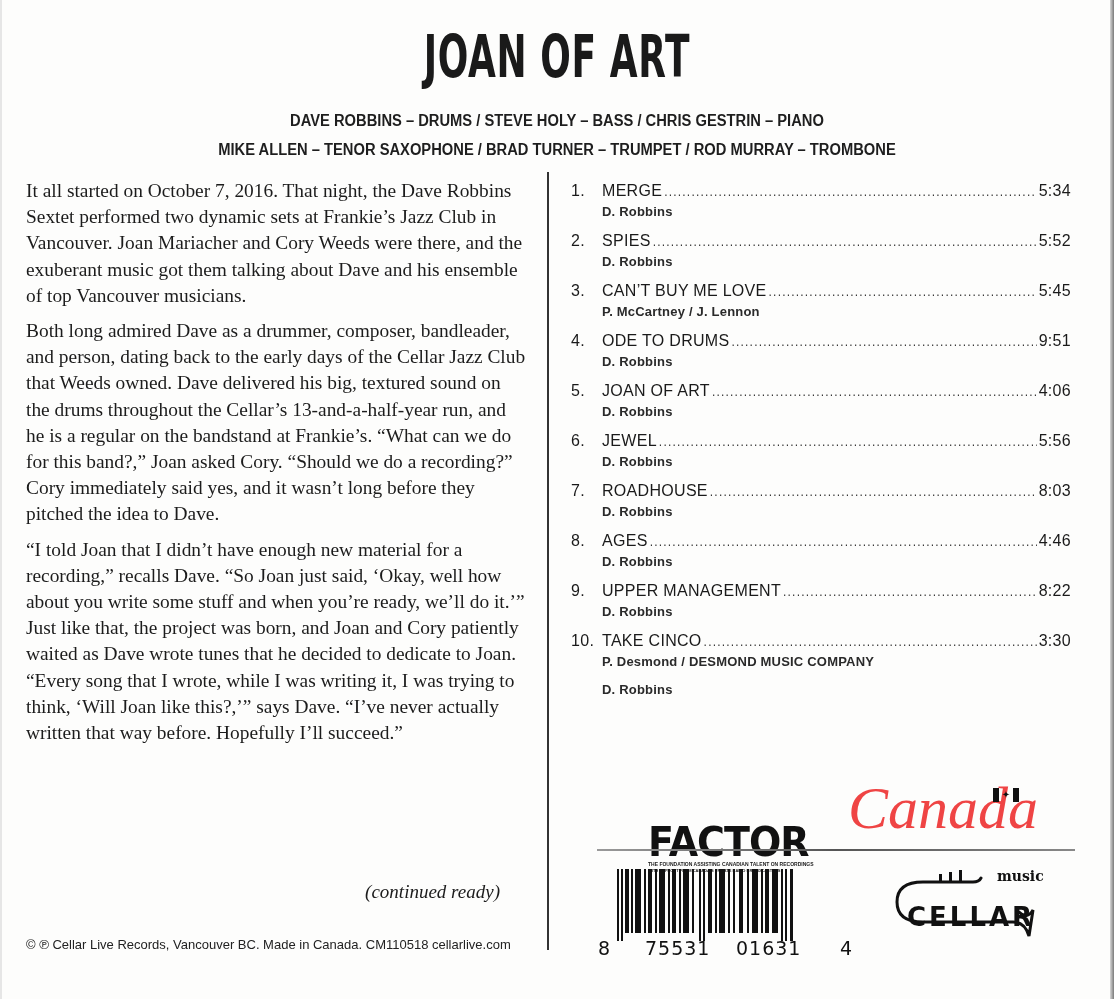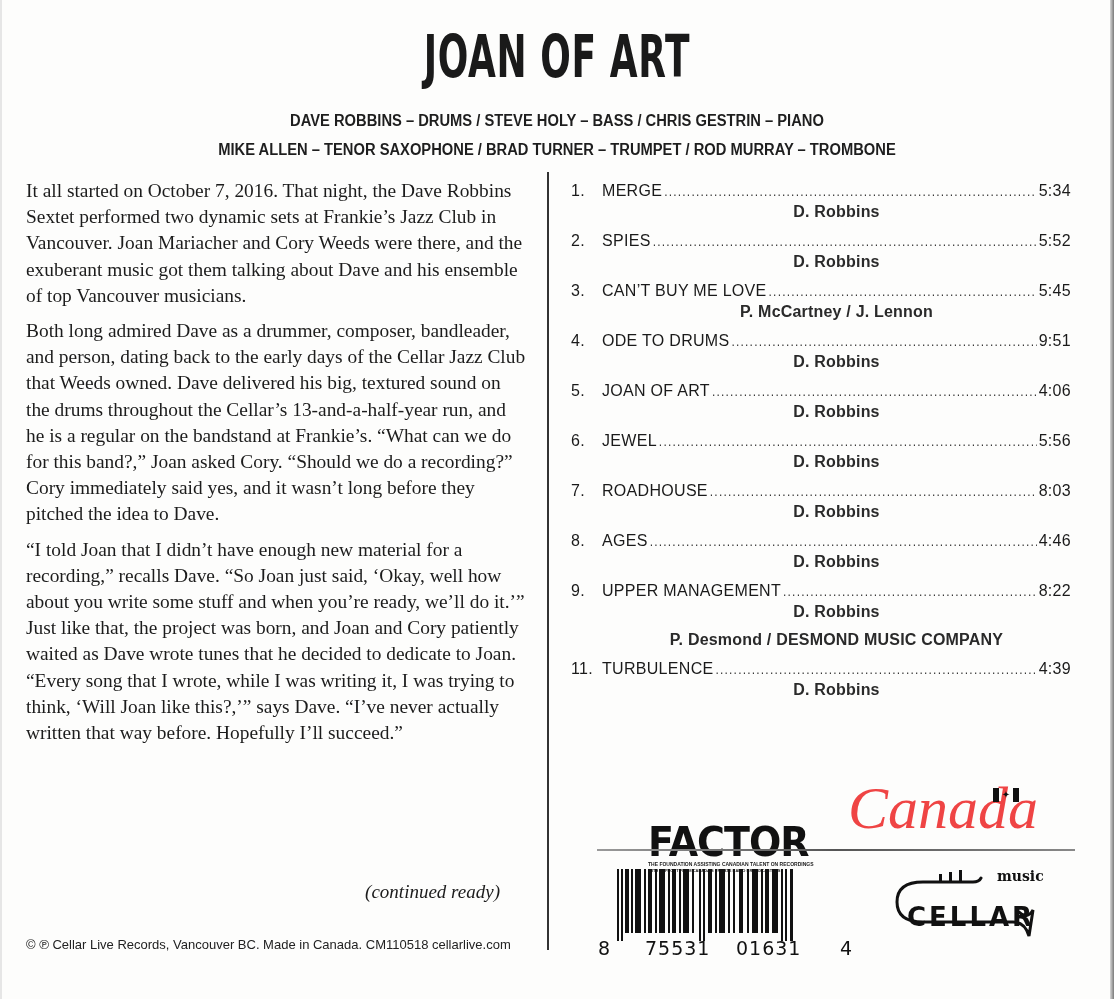--- a/index.html
+++ b/index.html
@@ -43,21 +43,21 @@
     .divider-v { position: absolute; left: 547px; top: 172px; width: 1.5px; height: 778px; background: #333; }
 
     .tracklist { position: absolute; left: 571px; top: 180px; width: 500px; font-family: "Liberation Sans", sans-serif; }
     .track { position: relative; }
     .track-line { display: flex; align-items: baseline; font-size: 16px; height: 22px; line-height: 22px; color: #1a1a1a; letter-spacing: 0.3px; }
     .track-num { width: 31px; flex: none; }
     .track-title { flex: none; white-space: nowrap; }
     .track-dots { flex: 1; overflow: hidden; white-space: nowrap; letter-spacing: 1.2px; font-size: 12px; margin: 0 2px; color: #333; }
     .track-dots::after { content: "............................................................................................................................................................"; }
     .track-time { flex: none; }
-    .track-credit { margin-left: 31px; font-size: 16px; font-weight: bold; color: #2a2a2a; height: 19px; line-height: 19px; letter-spacing: 0.2px; text-align: center; }
+    .track-credit { margin-left: 31px; font-size: 13px; font-weight: bold; color: #2a2a2a; height: 19px; line-height: 19px; letter-spacing: 0.2px; }
     .track { margin-bottom: 9px; }
 
     .factor { position: absolute; left: 648px; top: 822px; width: 165px; }
     .factor-word { font-family: "DejaVu Sans", sans-serif; font-weight: bold; font-size: 40px; line-height: 40px; letter-spacing: -1px; color: #111; transform: scaleX(0.95); transform-origin: 0 0; }
     .factor-sub { font-family: "Liberation Sans", sans-serif; font-size: 5px; font-weight: bold; line-height: 5.5px; color: #222; white-space: nowrap; }
     .canada { position: absolute; left: 848px; top: 780px; font-family: "Liberation Serif", serif; font-size: 60px; line-height: 56px; color: #ef4444; font-style: italic; }
     .canada-flag { position: absolute; left: 993px; top: 788px; width: 26px; height: 14px; display: flex; }
     .canada-flag .bar { width: 6px; height: 14px; background: #111; }
     .canada-flag .mid { flex: 1; display: flex; align-items: center; justify-content: center; font-size: 10px; color: #111; line-height: 14px; }
 
@@ -169,29 +169,29 @@
   <div class="track">
     <div class="track-line">
         <span class="track-num">9.</span>
         <span class="track-title">UPPER MANAGEMENT</span>
         <span class="track-dots"></span>
         <span class="track-time">8:22</span>
       </div>
     <div class="track-credit">D. Robbins</div>
   </div>
   <div class="track">
+    <div class="track-line">
+        <span class="track-num">10.</span>
+        <span class="track-title">TAKE CINCO</span>
+        <span class="track-dots"></span>
+        <span class="track-time">3:30</span>
+      </div>
     <div class="track-credit">P. Desmond / DESMOND MUSIC COMPANY</div>
   </div>
   <div class="track">
-    <div class="track-line">
-        <span class="track-num">11.</span>
-        <span class="track-title">TURBULENCE</span>
-        <span class="track-dots"></span>
-        <span class="track-time">4:39</span>
-      </div>
     <div class="track-credit">D. Robbins</div>
   </div>
 </div>
 
 <div class="factor">
   <div class="factor-word">FACTOR</div>
   <div class="factor-sub">THE FOUNDATION ASSISTING CANADIAN TALENT ON RECORDINGS</div>
   <div class="factor-sub" style="font-size:4px;">WITH SUPPORT FROM CANADA'S PRIVATE RADIO BROADCASTERS</div>
 </div>
 

